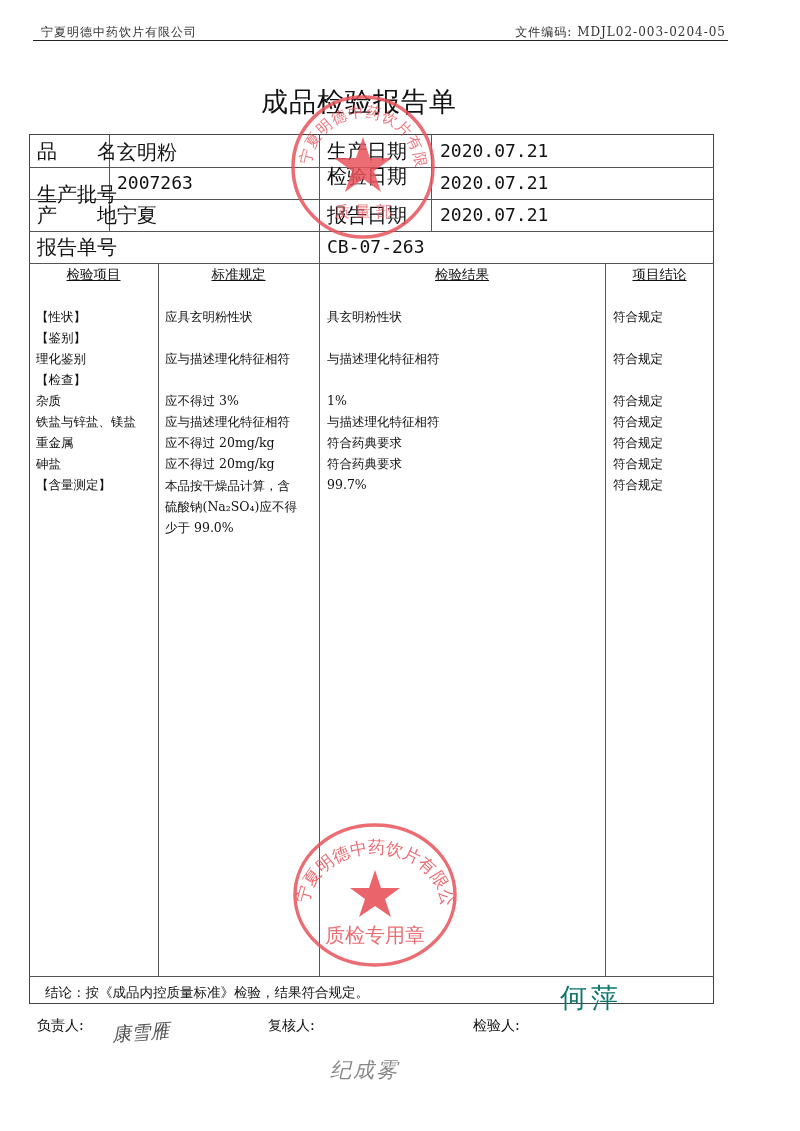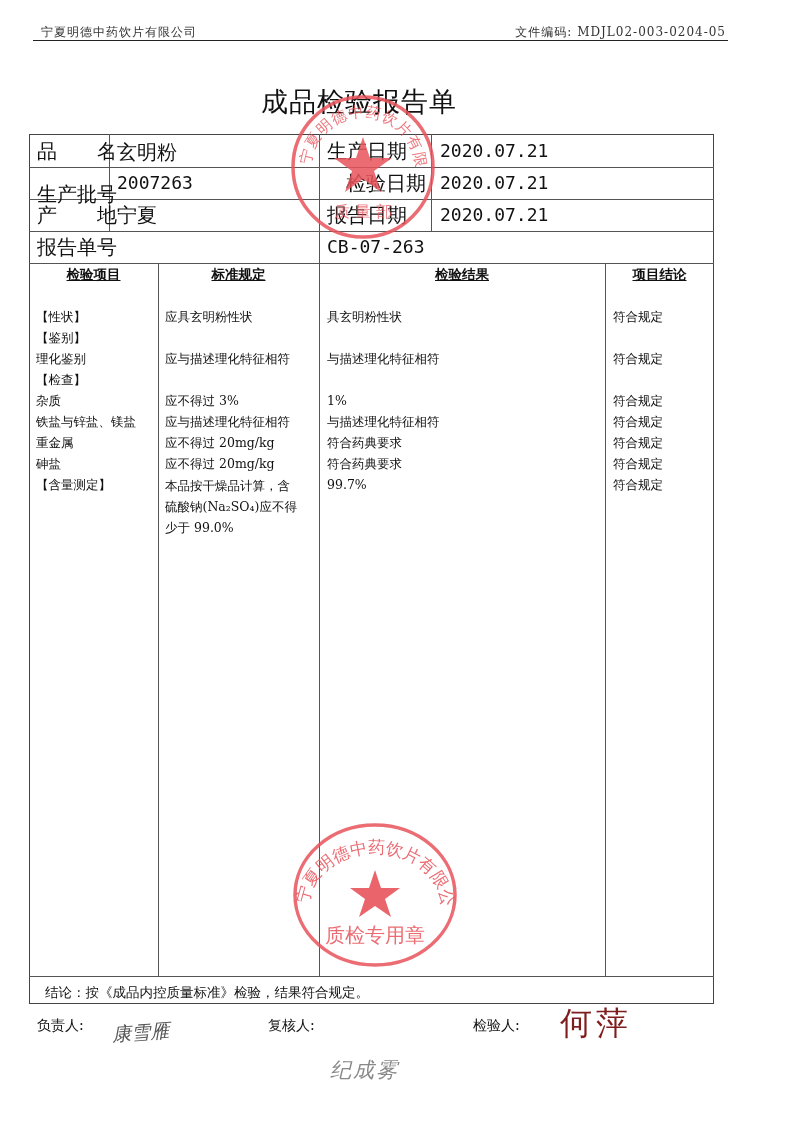--- a/index.html
+++ b/index.html
@@ -17,21 +17,21 @@
 
   .frame { position: absolute; left: 29px; top: 134px; width: 685px; height: 870px;
            border: 1px solid #444; box-sizing: border-box; }
 
   .hline { position: absolute; height: 0; border-top: 1px solid #555; }
   .vline { position: absolute; width: 0; border-left: 1px solid #555; }
 
   .cell { position: absolute; font-size: 20px; white-space: nowrap; line-height: 20px; }
   .mono { font-family: "DejaVu Sans Mono", "Liberation Mono", monospace; font-size: 18px; }
 
-  .col-head { position: absolute; font-size: 13.5px; text-decoration: underline; text-align: center; font-weight: bold; }
+  .col-head { position: absolute; font-size: 13.5px; text-decoration: underline; text-align: center; }
 
   .list { position: absolute; font-size: 12.5px; line-height: 21px; }
   .list div { height: 21px; white-space: nowrap; }
 
   .std-multi { position: absolute; left: 165px; top: 475px; width: 150px; font-size: 12.5px;
                line-height: 21px; text-align: justify; }
 
   .conclusion { position: absolute; left: 45px; top: 984px; font-size: 13.5px; }
 
   .sign-label { position: absolute; top: 1017px; font-size: 14px; }
@@ -68,21 +68,21 @@
 <div class="cell" style="left:117px; top:142px;">玄明粉</div>
 <div class="cell" style="left:37px; top:186px;font-family:Liberation Mono, monospace;">生产批号</div>
 <div class="cell mono" style="left:117px; top:173px;">2007263</div>
 <div class="cell" style="left:37px; top:205px;">产　　地</div>
 <div class="cell" style="left:117px; top:205px;">宁夏</div>
 <div class="cell" style="left:37px; top:237px;">报告单号</div>
 <div class="cell mono" style="left:327px; top:237px;">CB-07-263</div>
 
 <div class="cell" style="left:327px; top:141px;">生产日期</div>
 <div class="cell mono" style="left:440px; top:141px;">2020.07.21</div>
-<div class="cell" style="left:327px; top:173px;margin-left:19px;">检验日期</div>
+<div class="cell" style="left:327px; top:166px;">检验日期</div>
 <div class="cell mono" style="left:440px; top:173px;">2020.07.21</div>
 <div class="cell" style="left:327px; top:205px;">报告日期</div>
 <div class="cell mono" style="left:440px; top:205px;">2020.07.21</div>
 
 <div class="col-head" style="left:29px; width:129px; top:266px;">检验项目</div>
 <div class="col-head" style="left:158px; width:161px; top:266px;">标准规定</div>
 <div class="col-head" style="left:319px; width:286px; top:266px;">检验结果</div>
 <div class="col-head" style="left:605px; width:109px; top:266px;">项目结论</div>
 
 <div class="list" style="left:36px; top:285px;">
@@ -141,21 +141,21 @@
   <div>符合规定</div>
 </div>
 
 <div class="conclusion">结论：按《成品内控质量标准》检验，结果符合规定。</div>
 
 <div class="sign-label" style="left:37px;">负责人:</div>
 <div class="sig" style="left:112px; top:1020px; font-size:19px; color:#555; transform:rotate(-4deg); font-style:italic;">康雪雁</div>
 <div class="sign-label" style="left:268px;">复核人:</div>
 <div class="sig" style="left:330px; top:1016px; font-size:21px; color:#888; font-style:italic; letter-spacing:2px;margin-top:40px;">纪成雾</div>
 <div class="sign-label" style="left:473px;">检验人:</div>
-<div class="sig" style="left:560px; top:1002px; font-size:32px; color:#7f1d1d; letter-spacing:4px;">何萍</div>
+<div class="sig" style="left:560px; top:980px; font-size:27px; color:#0f766e; letter-spacing:4px;">何萍</div>
 
 <svg class="seal" style="left:288px; top:92px;" width="150" height="150" viewBox="0 0 150 150">
   <defs>
     <path id="arcTop" d="M 22 78 A 53 53 0 1 1 128 78"></path>
   </defs>
   <circle cx="75" cy="75" r="70" fill="none" stroke="#e8535b" stroke-width="3.5" opacity="0.85"></circle>
   <text font-size="15" fill="#e8535b" opacity="0.8" font-family="DejaVu Sans, sans-serif" letter-spacing="1">
     <textPath href="#arcTop" startOffset="3%">宁夏明德中药饮片有限公司</textPath>
   </text>
   <polygon points="75,45 82,66 104,66 86,79 93,100 75,87 57,100 64,79 46,66 68,66" fill="#e8535b" opacity="0.85"></polygon>

